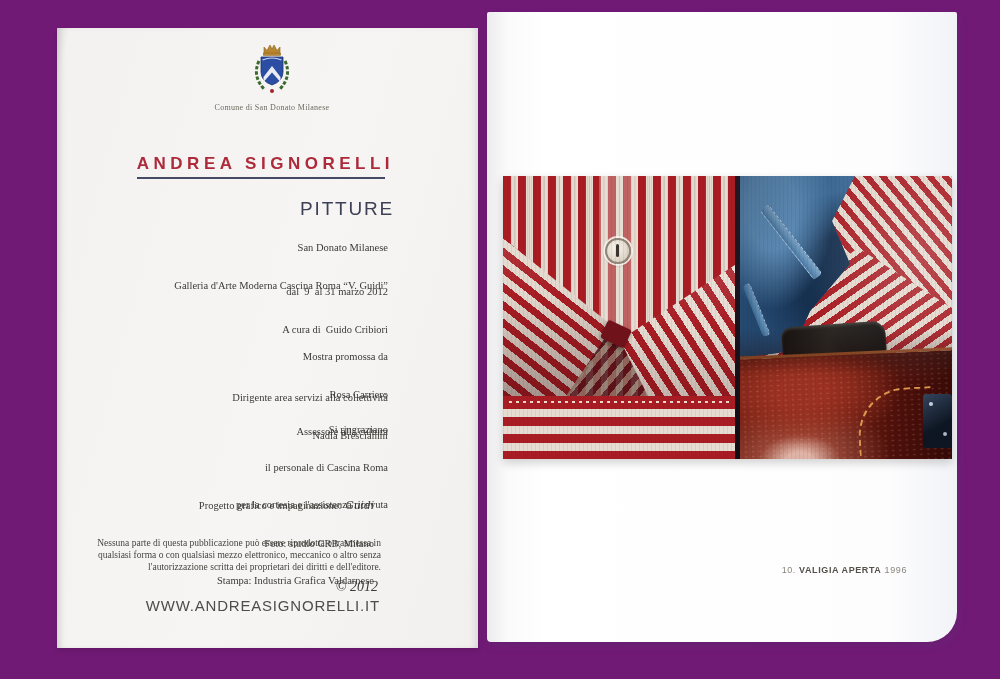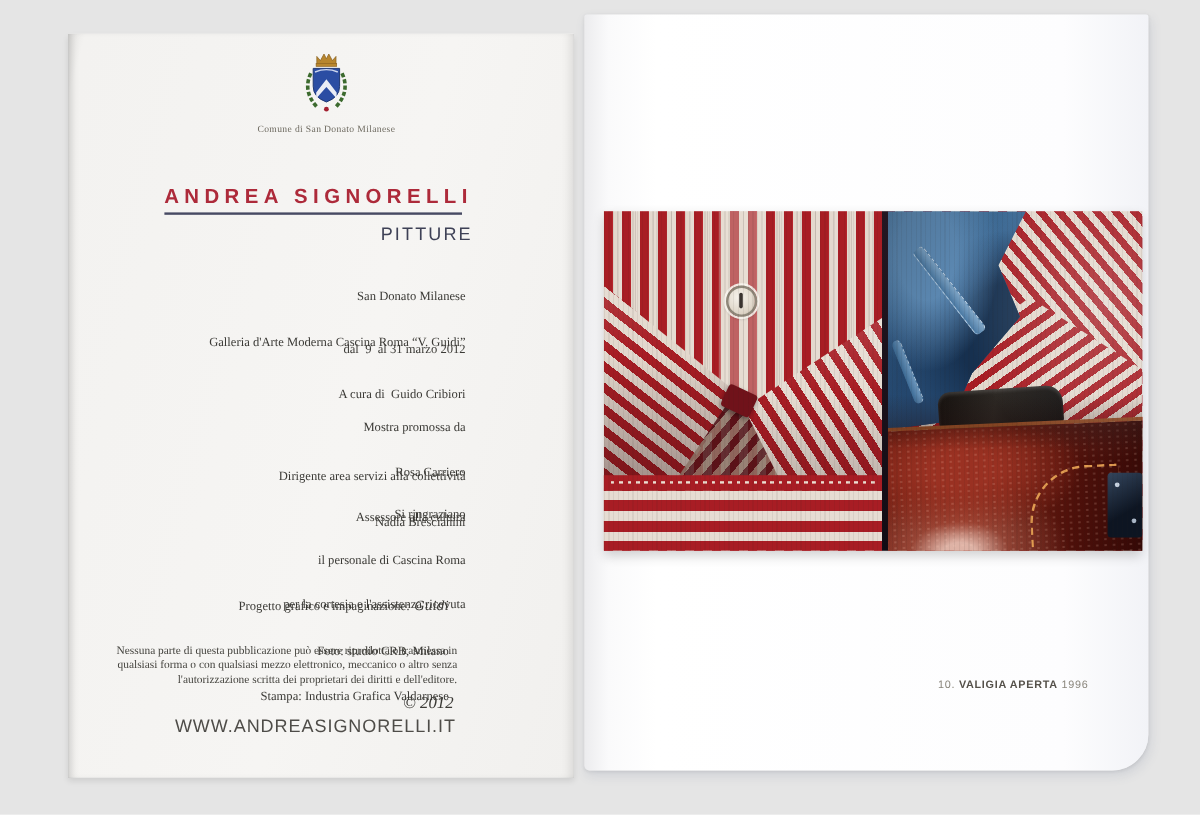--- a/index.html
+++ b/index.html
@@ -1,35 +1,35 @@
 <!DOCTYPE html>
 <html><head>
 <meta charset="utf-8">
 <style>
   html,body { margin:0; padding:0; }
   body { width:1000px; height:679px; background:#ffffff; font-family:"Liberation Serif", serif; }
-  .canvas { position:relative; width:1000px; height:679px; background:#e5e5e5; overflow:hidden; }
+  .canvas { position:relative; width:1000px; height:679px; background:#701a75; overflow:hidden; }
 
   
   .page-left {
     position:absolute; left:57px; top:28px; width:421px; height:620px;
     background:linear-gradient(105deg,#e7e6e4 0,#f3f2f0 14px,#f6f5f3 55%,#f1f0ee 100%);
     box-shadow: inset 6px 0 8px -5px rgba(0,0,0,.22), inset -9px 0 10px -8px rgba(0,0,0,.14),
                 0 3px 5px rgba(0,0,0,.10);
   }
   .crest { position:absolute; top:13px; left:192px; width:46px; height:60px; }
   .crest-caption { position:absolute; top:75px; left:105px; width:220px; text-align:center;
     font-size:8px; color:#6e6a60; letter-spacing:.3px; }
 
   .title-block { position:absolute; top:126px; right:84px; text-align:right; }
   .title { font-family:Liberation Sans, sans-serif; font-weight:bold; font-size:17px;
     letter-spacing:4.5px; color:#ad2a3a; white-space:nowrap; }
   .title-rule { height:2px; background:#474a63; margin-top:3px; width:248px; }
-  .subtitle { font-family:"Liberation Sans", sans-serif; font-size:15px; letter-spacing:1.8px;
-    color:#3e4156; margin-top:8px; }
+  .subtitle { font-family:"Liberation Sans", sans-serif; font-size:19px; letter-spacing:1.8px;
+    color:#3e4156; margin-top:19px; }
 
   .tcol { position:absolute; right:90px; text-align:right; font-size:10.5px; line-height:12.5px;
     color:#3b3a36; white-space:pre-wrap; }
   .blk-venue   { top:189px; }
   .blk-dates   { top:233px; }
   .blk-curator { top:271px; }
   .blk-promoted{ top:298px; }
   .blk-director{ top:339px; }
   .blk-thanks  { top:371px; }
   .blk-credits { top:446px; right:104px; }

